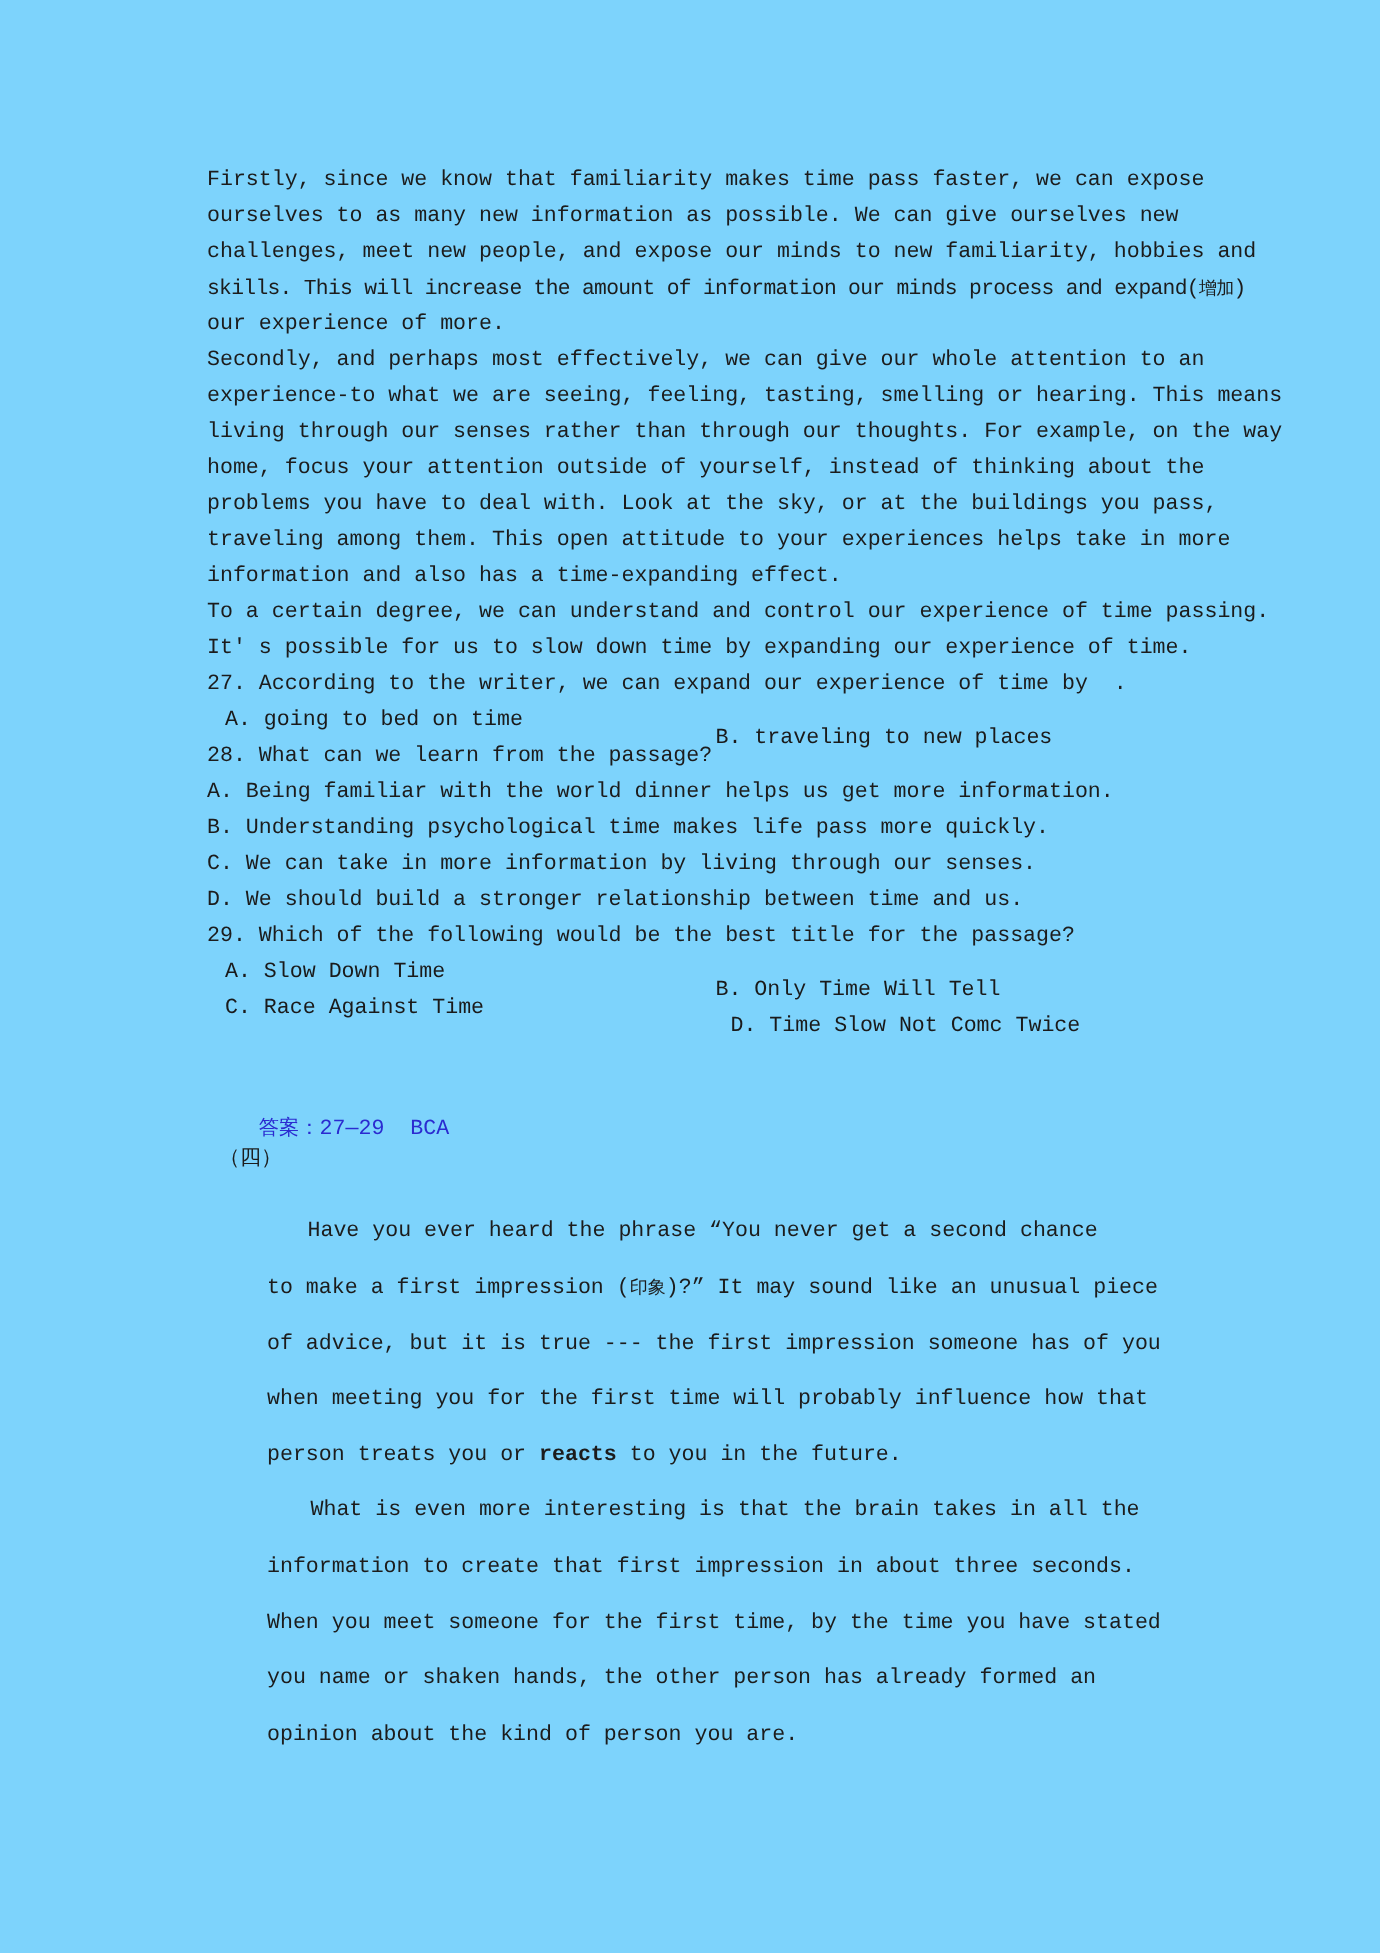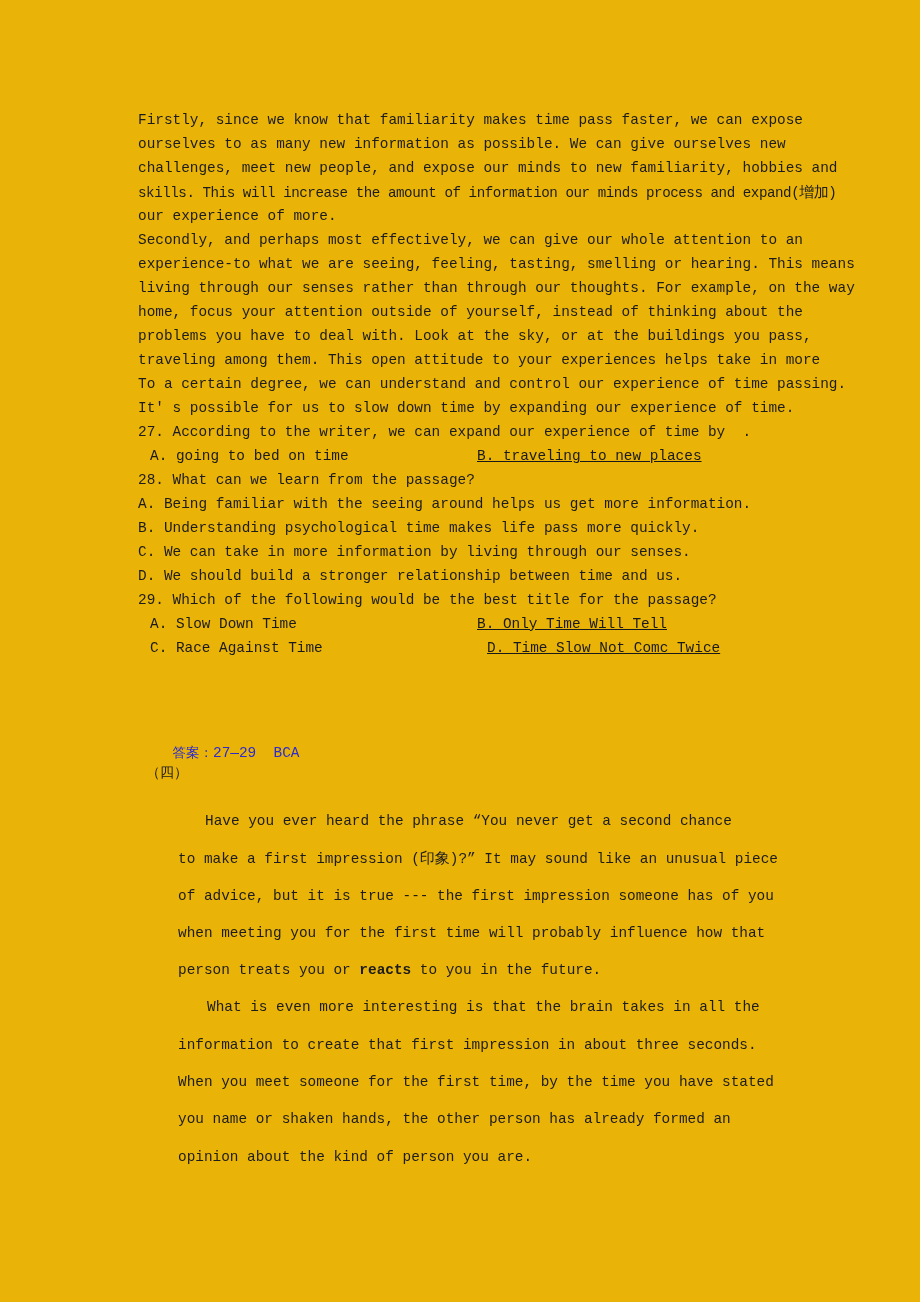--- a/index.html
+++ b/index.html
@@ -16,21 +16,21 @@
     color: #1a1a1a;
     -webkit-font-smoothing: antialiased;
   }
 
   .page {
     position: absolute;
     left: 0;
     top: 0;
     width: 920px;
     height: 1302px;
-    background: #eab308;
+    background: #7dd3fc;
   }
 
   
   .passage-block {
     position: absolute;
     left: 138px;
     top: 108px;
     width: 648px;
   }
 
@@ -45,41 +45,40 @@
   }
 
   
   .doc-line.tight {
     letter-spacing: -0.45px;
     font-size: 14.2px;
   }
 
   .cjk {
     font-family: "DejaVu Sans", "Liberation Sans", sans-serif;
-    font-size: 15px;
+    font-size: 12px;
   }
 
   
   .opt-row {
     position: relative;
     height: 24px;
     line-height: 24px;
     font-size: 14.4px;
     white-space: pre;
     margin-left: 12px;
   }
   .opt-left {
     position: absolute;
     left: 0;
     top: 0;
   }
   .opt-right {
     position: absolute;
-    top: 0;
-    text-decoration: underline;
+    top: 12px;
   }
   .col-b { left: 327px; }
   .col-d { left: 337px; }
 
   
   .answer-line {
     position: absolute;
     left: 138px;
     top: 716px;
     font-size: 14.4px;
@@ -138,26 +137,27 @@
       <div class="doc-line">ourselves to as many new information as possible. We can give ourselves new</div>
       <div class="doc-line">challenges, meet new people, and expose our minds to new familiarity, hobbies and</div>
       <div class="doc-line tight">skills. This will increase the amount of information our minds process and expand(<span class="cjk">增加</span>)</div>
       <div class="doc-line">our experience of more.</div>
       <div class="doc-line">Secondly, and perhaps most effectively, we can give our whole attention to an</div>
       <div class="doc-line">experience-to what we are seeing, feeling, tasting, smelling or hearing. This means</div>
       <div class="doc-line">living through our senses rather than through our thoughts. For example, on the way</div>
       <div class="doc-line">home, focus your attention outside of yourself, instead of thinking about the</div>
       <div class="doc-line">problems you have to deal with. Look at the sky, or at the buildings you pass,</div>
       <div class="doc-line">traveling among them. This open attitude to your experiences helps take in more</div>
+      <div class="doc-line">information and also has a time-expanding effect.</div>
       <div class="doc-line">To a certain degree, we can understand and control our experience of time passing.</div>
       <div class="doc-line">It' s possible for us to slow down time by expanding our experience of time.</div>
       <div class="doc-line">27. According to the writer, we can expand our experience of time by  .</div>
       <div class="opt-row"><span class="opt-left">A. going to bed on time</span><span class="opt-right col-b">B. traveling to new places</span></div>
       <div class="doc-line">28. What can we learn from the passage?</div>
-      <div class="doc-line">A. Being familiar with the seeing around helps us get more information.</div>
+      <div class="doc-line">A. Being familiar with the world dinner helps us get more information.</div>
       <div class="doc-line">B. Understanding psychological time makes life pass more quickly.</div>
       <div class="doc-line">C. We can take in more information by living through our senses.</div>
       <div class="doc-line">D. We should build a stronger relationship between time and us.</div>
       <div class="doc-line">29. Which of the following would be the best title for the passage?</div>
       <div class="opt-row"><span class="opt-left">A. Slow Down Time</span><span class="opt-right col-b">B. Only Time Will Tell</span></div>
       <div class="opt-row"><span class="opt-left">C. Race Against Time</span><span class="opt-right col-d">D. Time Slow Not Comc Twice</span></div>
     </div>
 
   <div class="answer-line">
     <span class="cjk">答案：</span><span>27—29</span><span>  </span><span>BCA</span>

